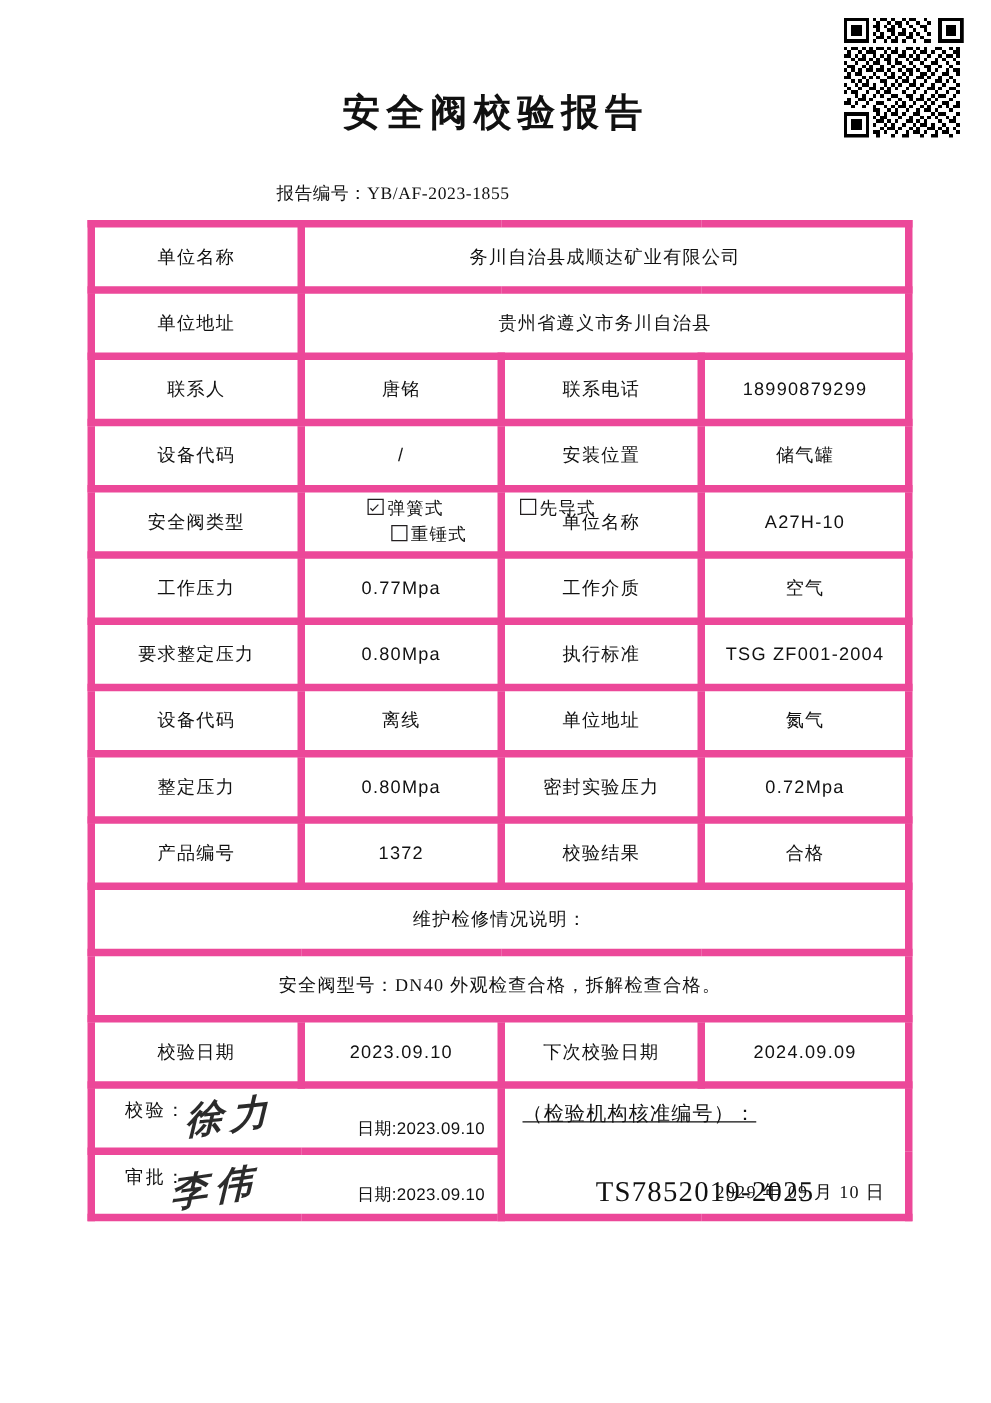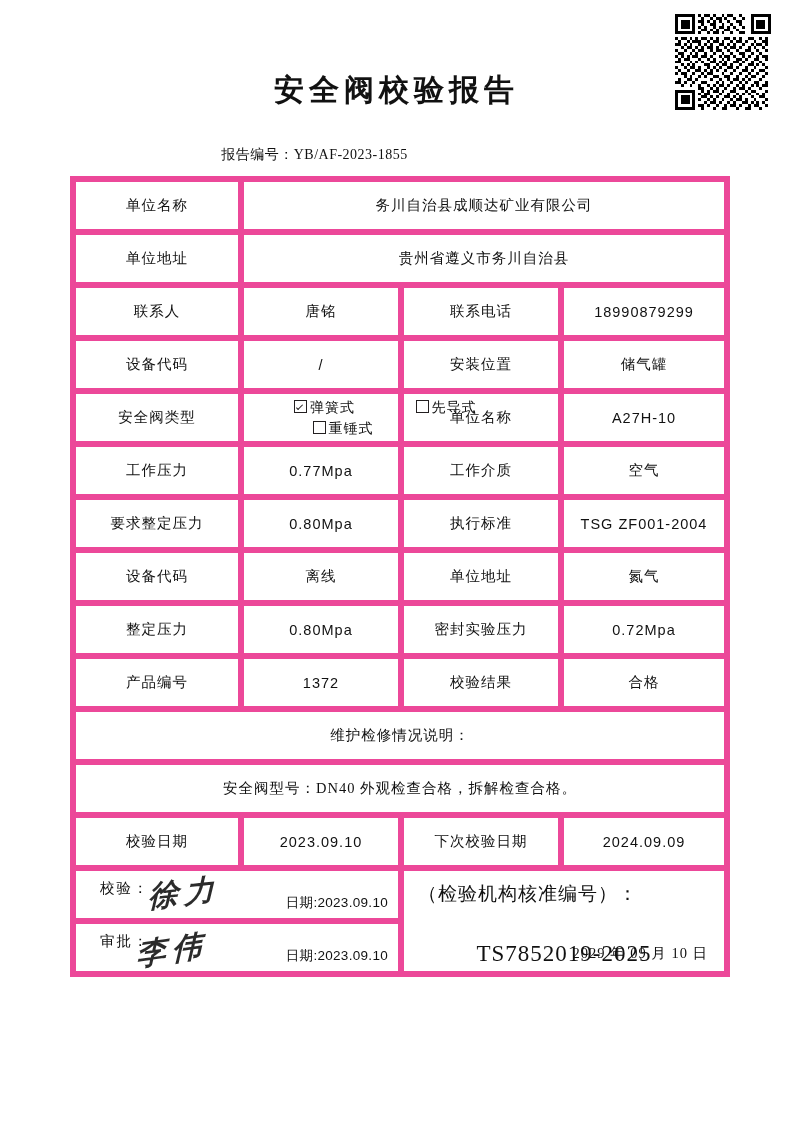--- a/index.html
+++ b/index.html
@@ -185,22 +185,23 @@
     position: relative;
     height: 164px;
     vertical-align: top;
     text-align: left;
     padding: 0;
   }
   .cert-head {
     position: absolute;
     left: 14px;
     top: 10px;
-    font-size: 19px;
+    font-size: 16px;
     letter-spacing: 1px;
+    text-decoration: underline;
   }
   .cert-no {
     position: absolute;
     left: 0;
     top: 70px;
     width: 100%;
     text-align: center;
     font-size: 23px;
     font-weight: normal;
     letter-spacing: 1px;

